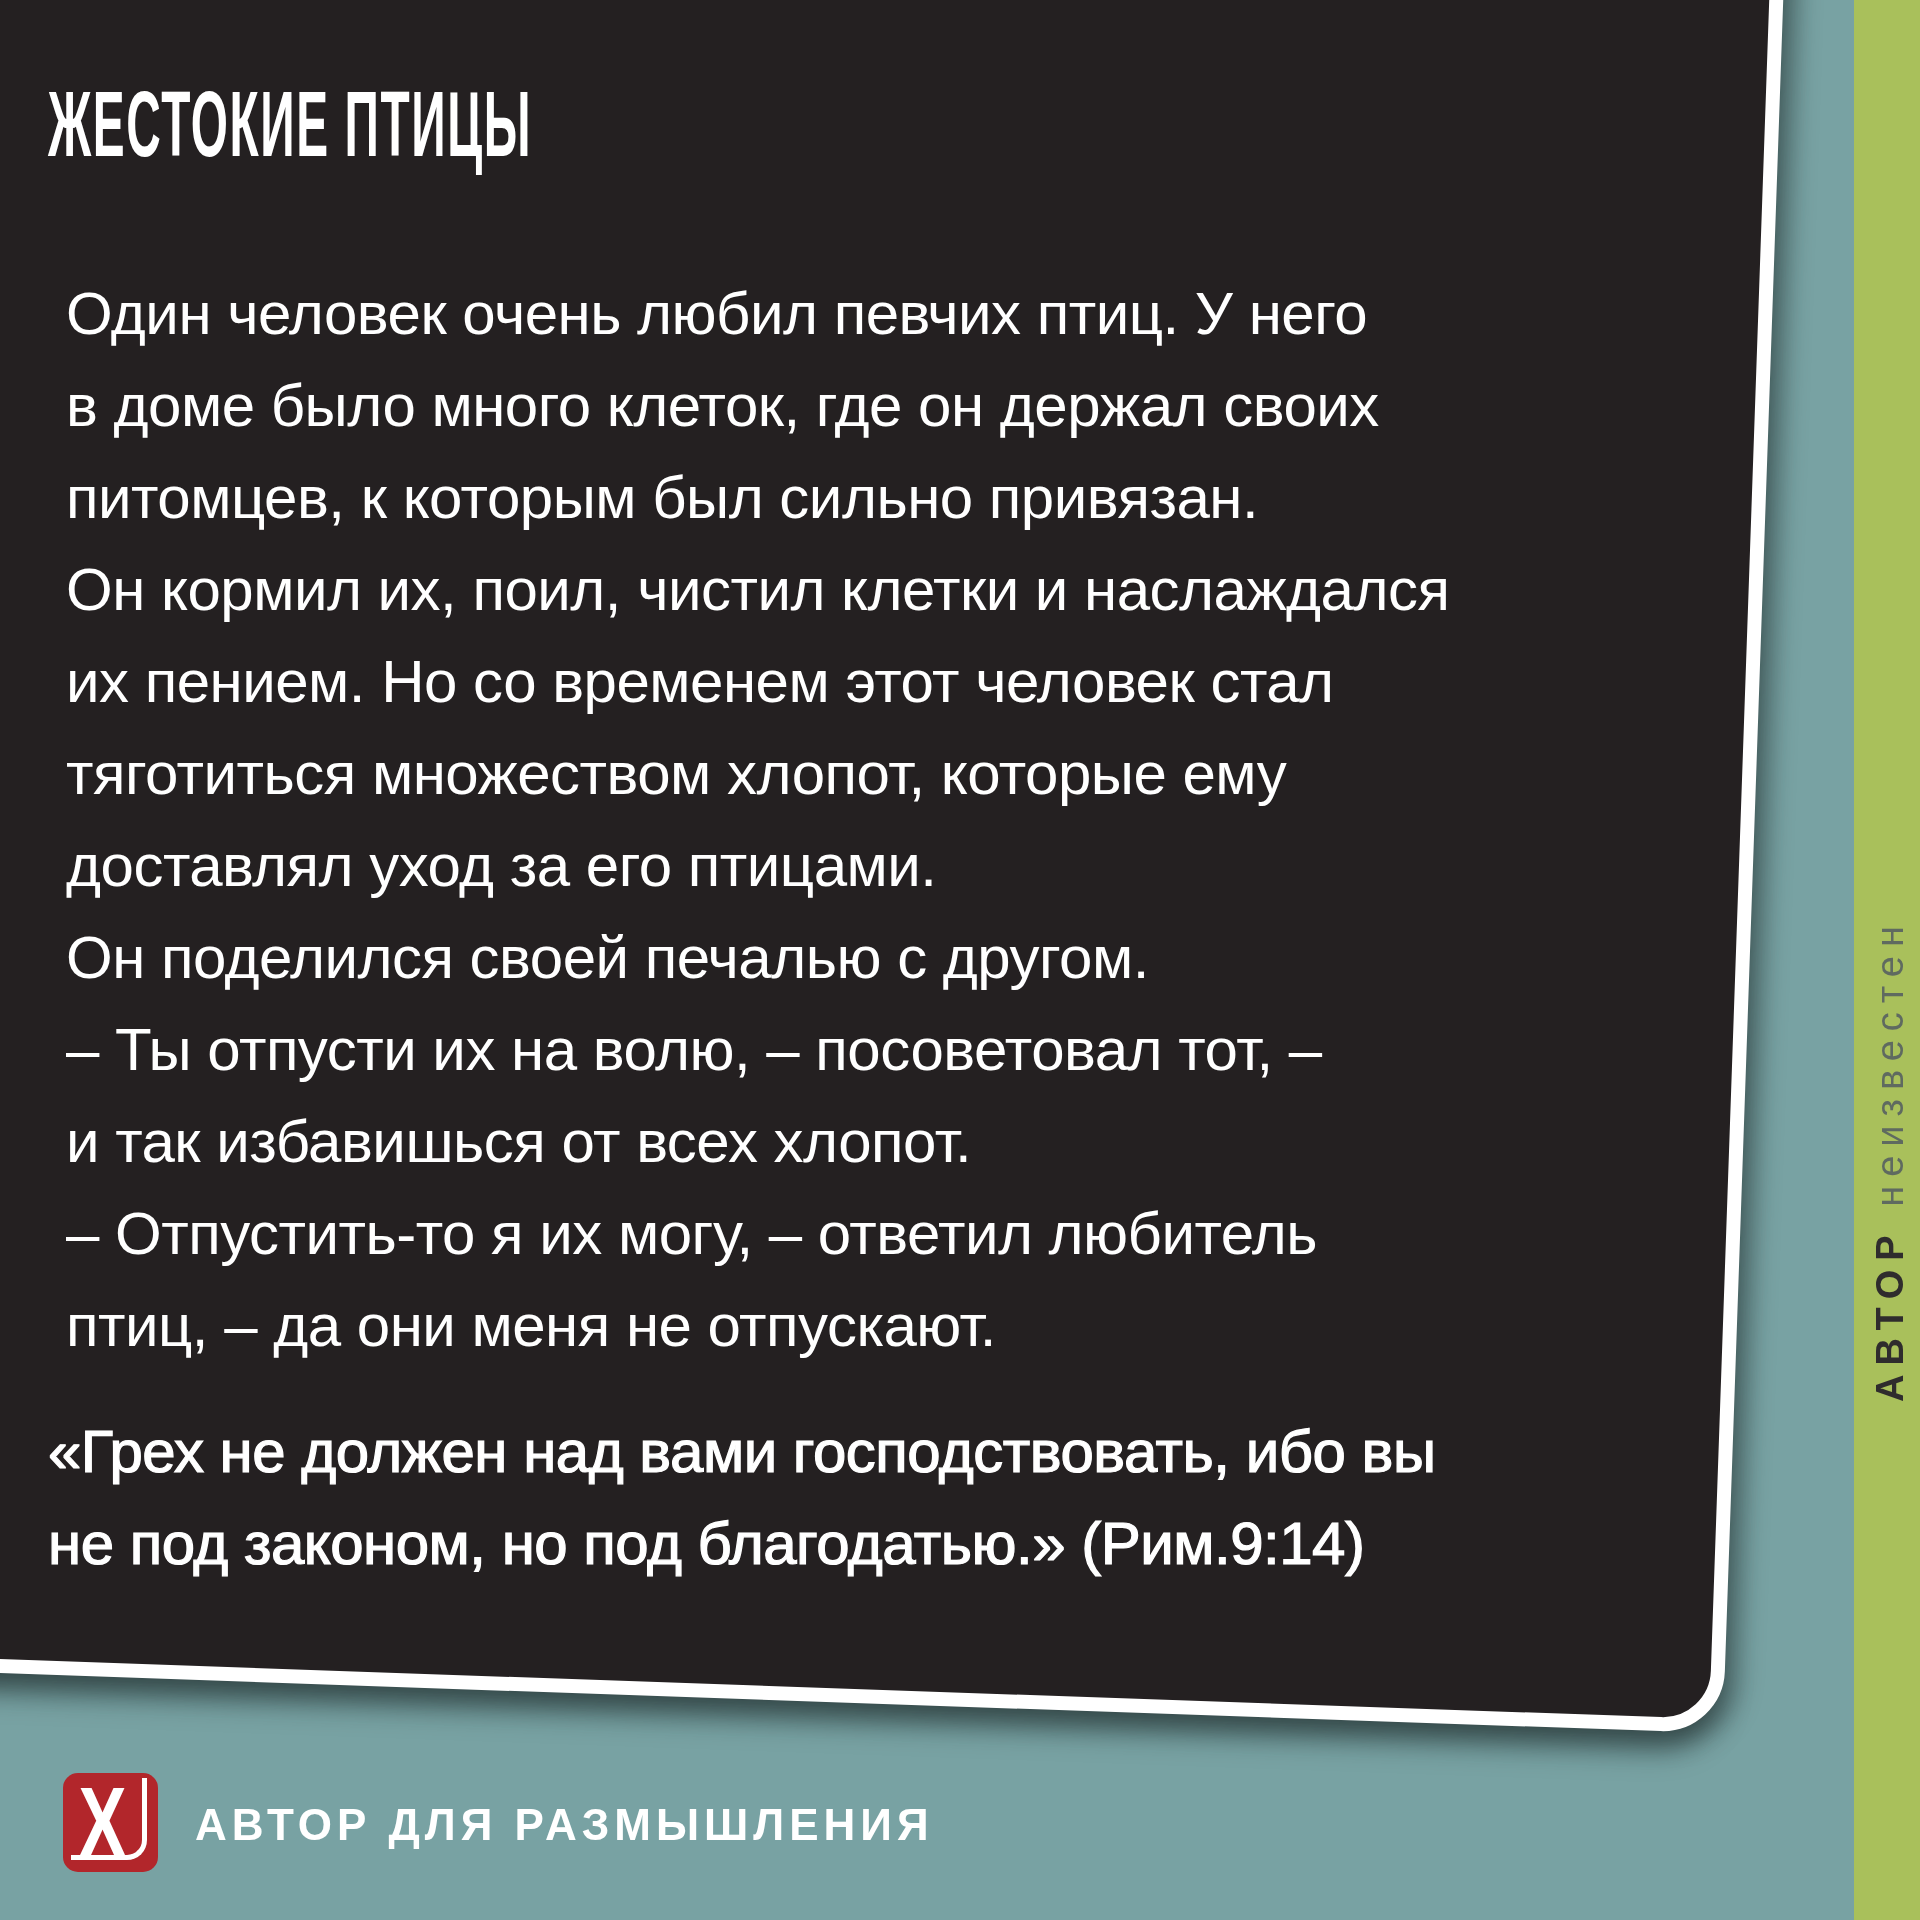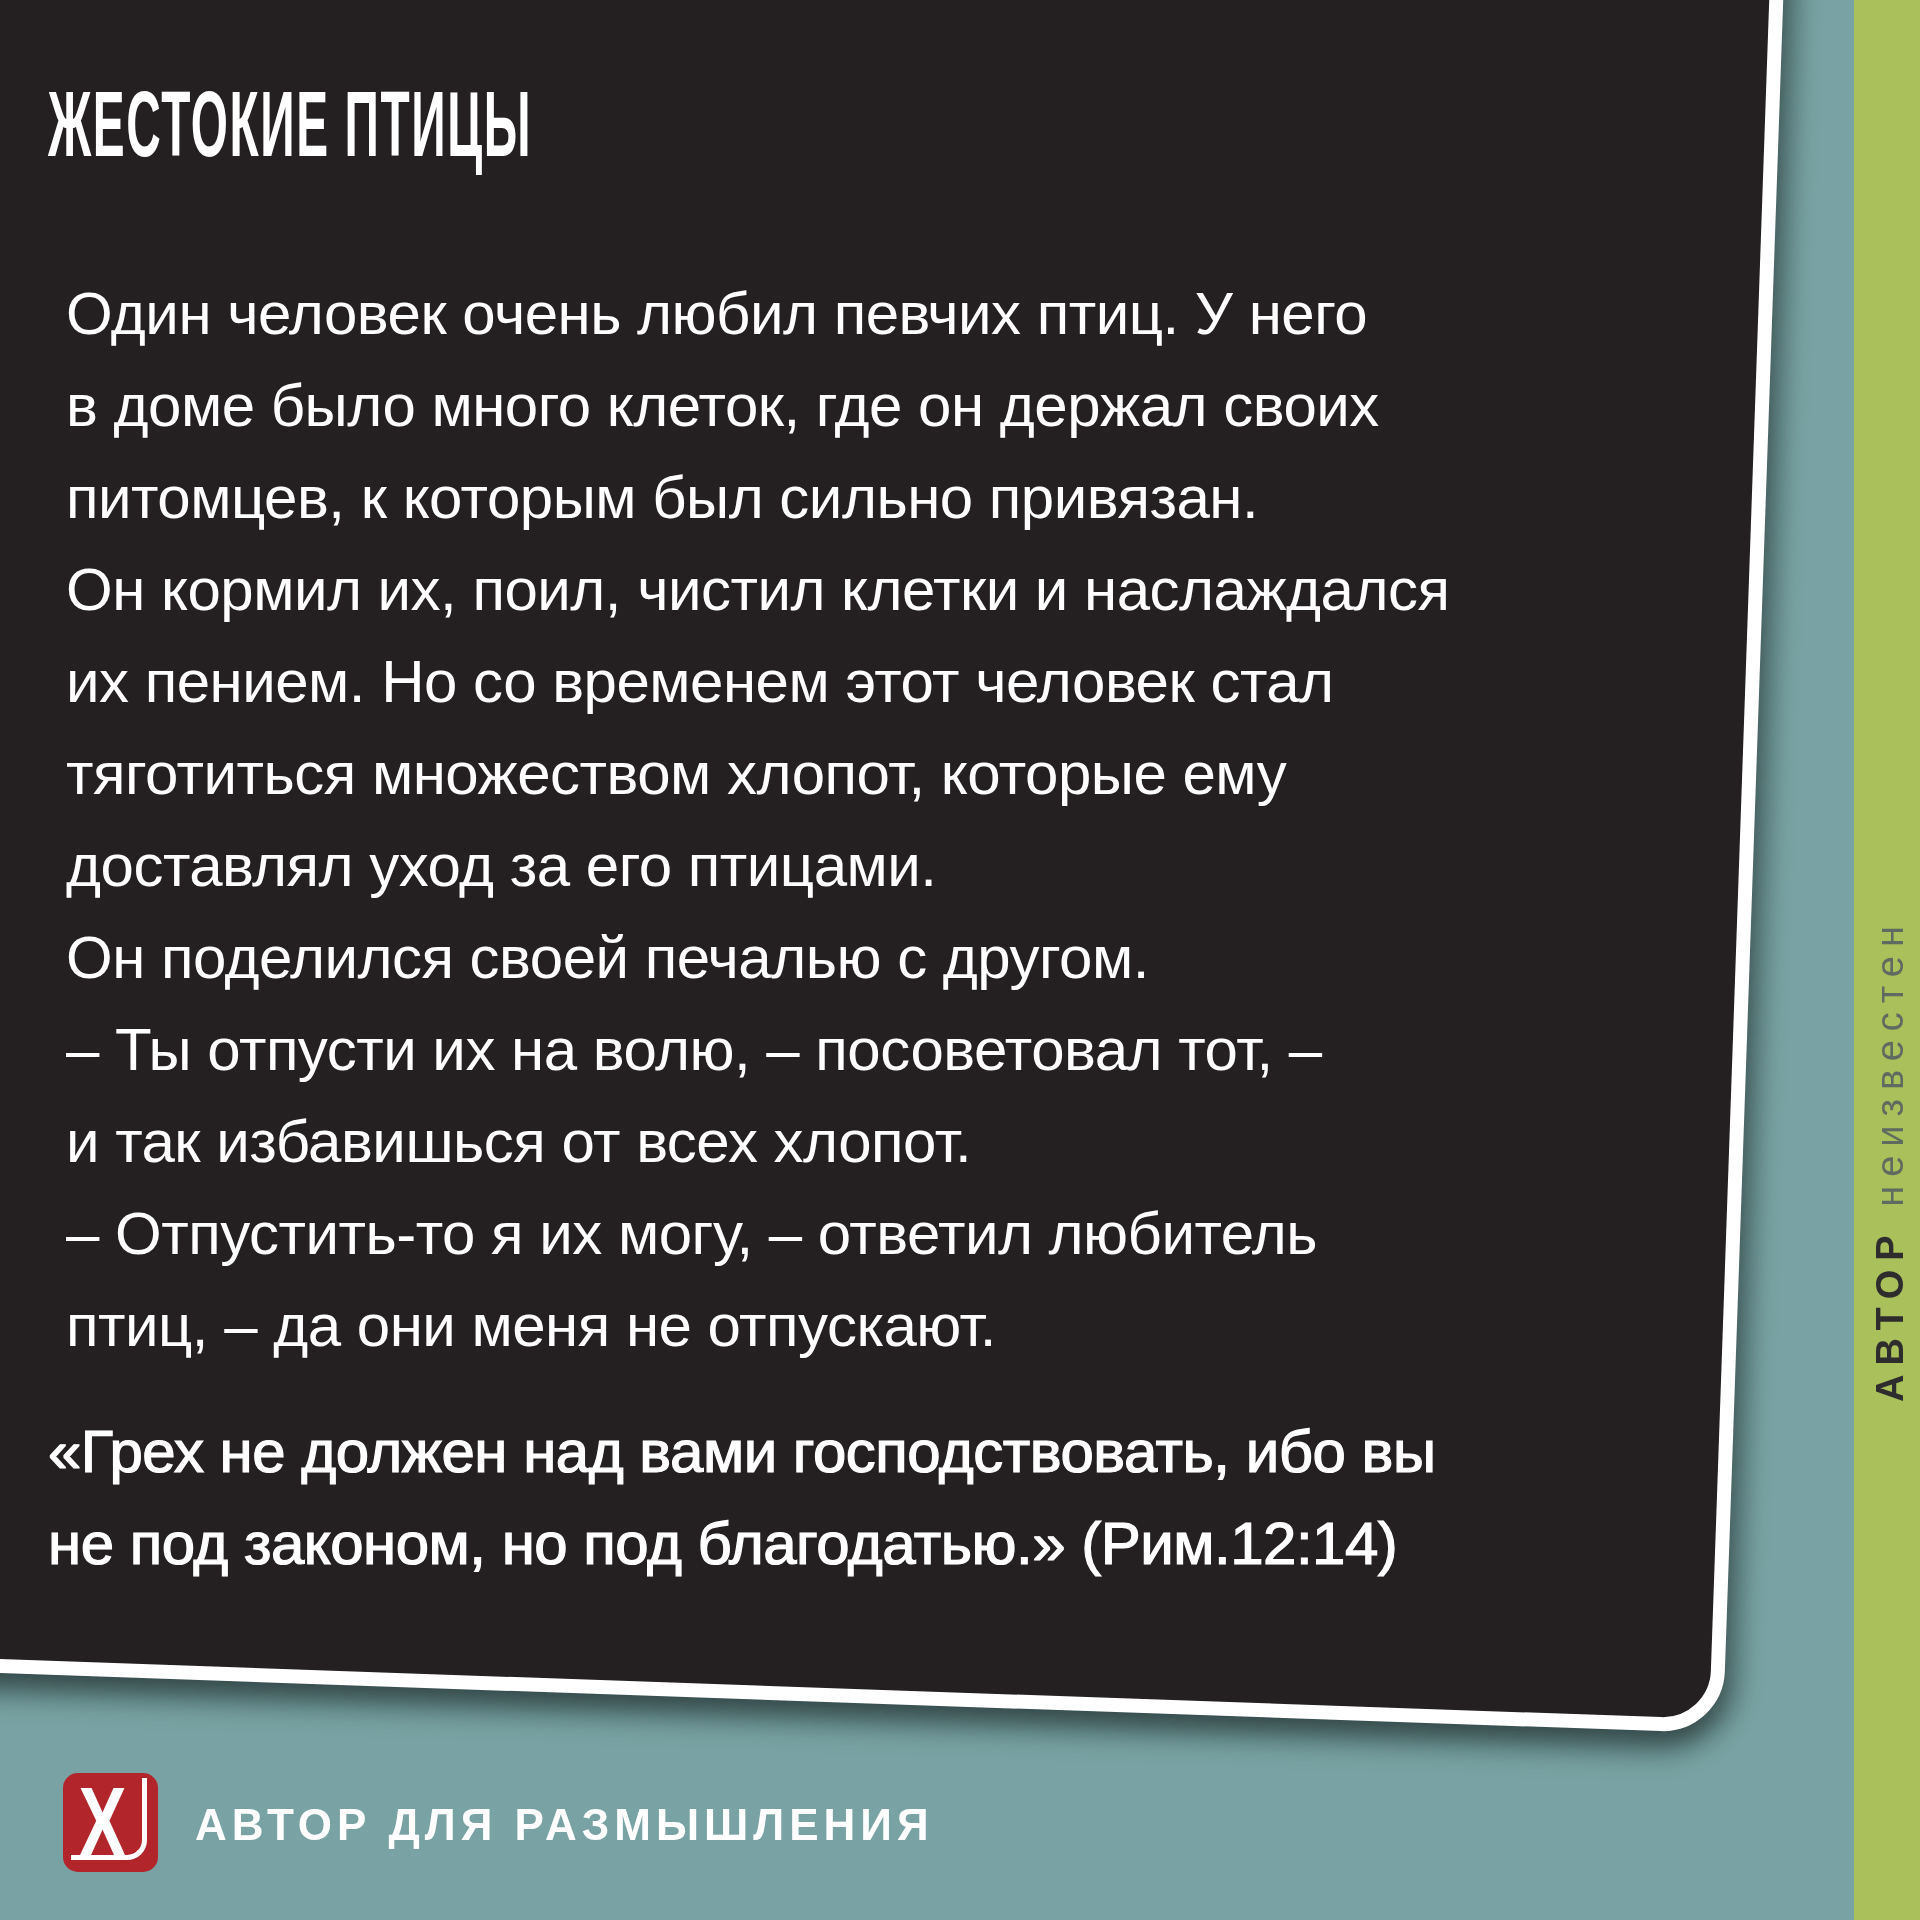--- a/index.html
+++ b/index.html
@@ -140,21 +140,21 @@
 Он кормил их, поил, чистил клетки и наслаждался
 их пением. Но со временем этот человек стал
 тяготиться множеством хлопот, которые ему
 доставлял уход за его птицами.
 Он поделился своей печалью с другом.
 – Ты отпусти их на волю, – посоветовал тот, –
 и так избавишься от всех хлопот.
 – Отпустить-то я их могу, – ответил любитель
 птиц, – да они меня не отпускают.</div>
   <div class="quote">«Грех не должен над вами господствовать, ибо вы
-не под законом, но под благодатью.» (Рим.12:14)</div>
+не под законом, но под благодатью.» (Рим.9:14)</div>
 </div>
 
 <div class="footer">
   <div class="logo">
     <div class="logo-check"></div>
     <span class="logo-x">X</span>
   </div>
   <div class="caption">АВТОР ДЛЯ РАЗМЫШЛЕНИЯ</div>
 </div>
 

